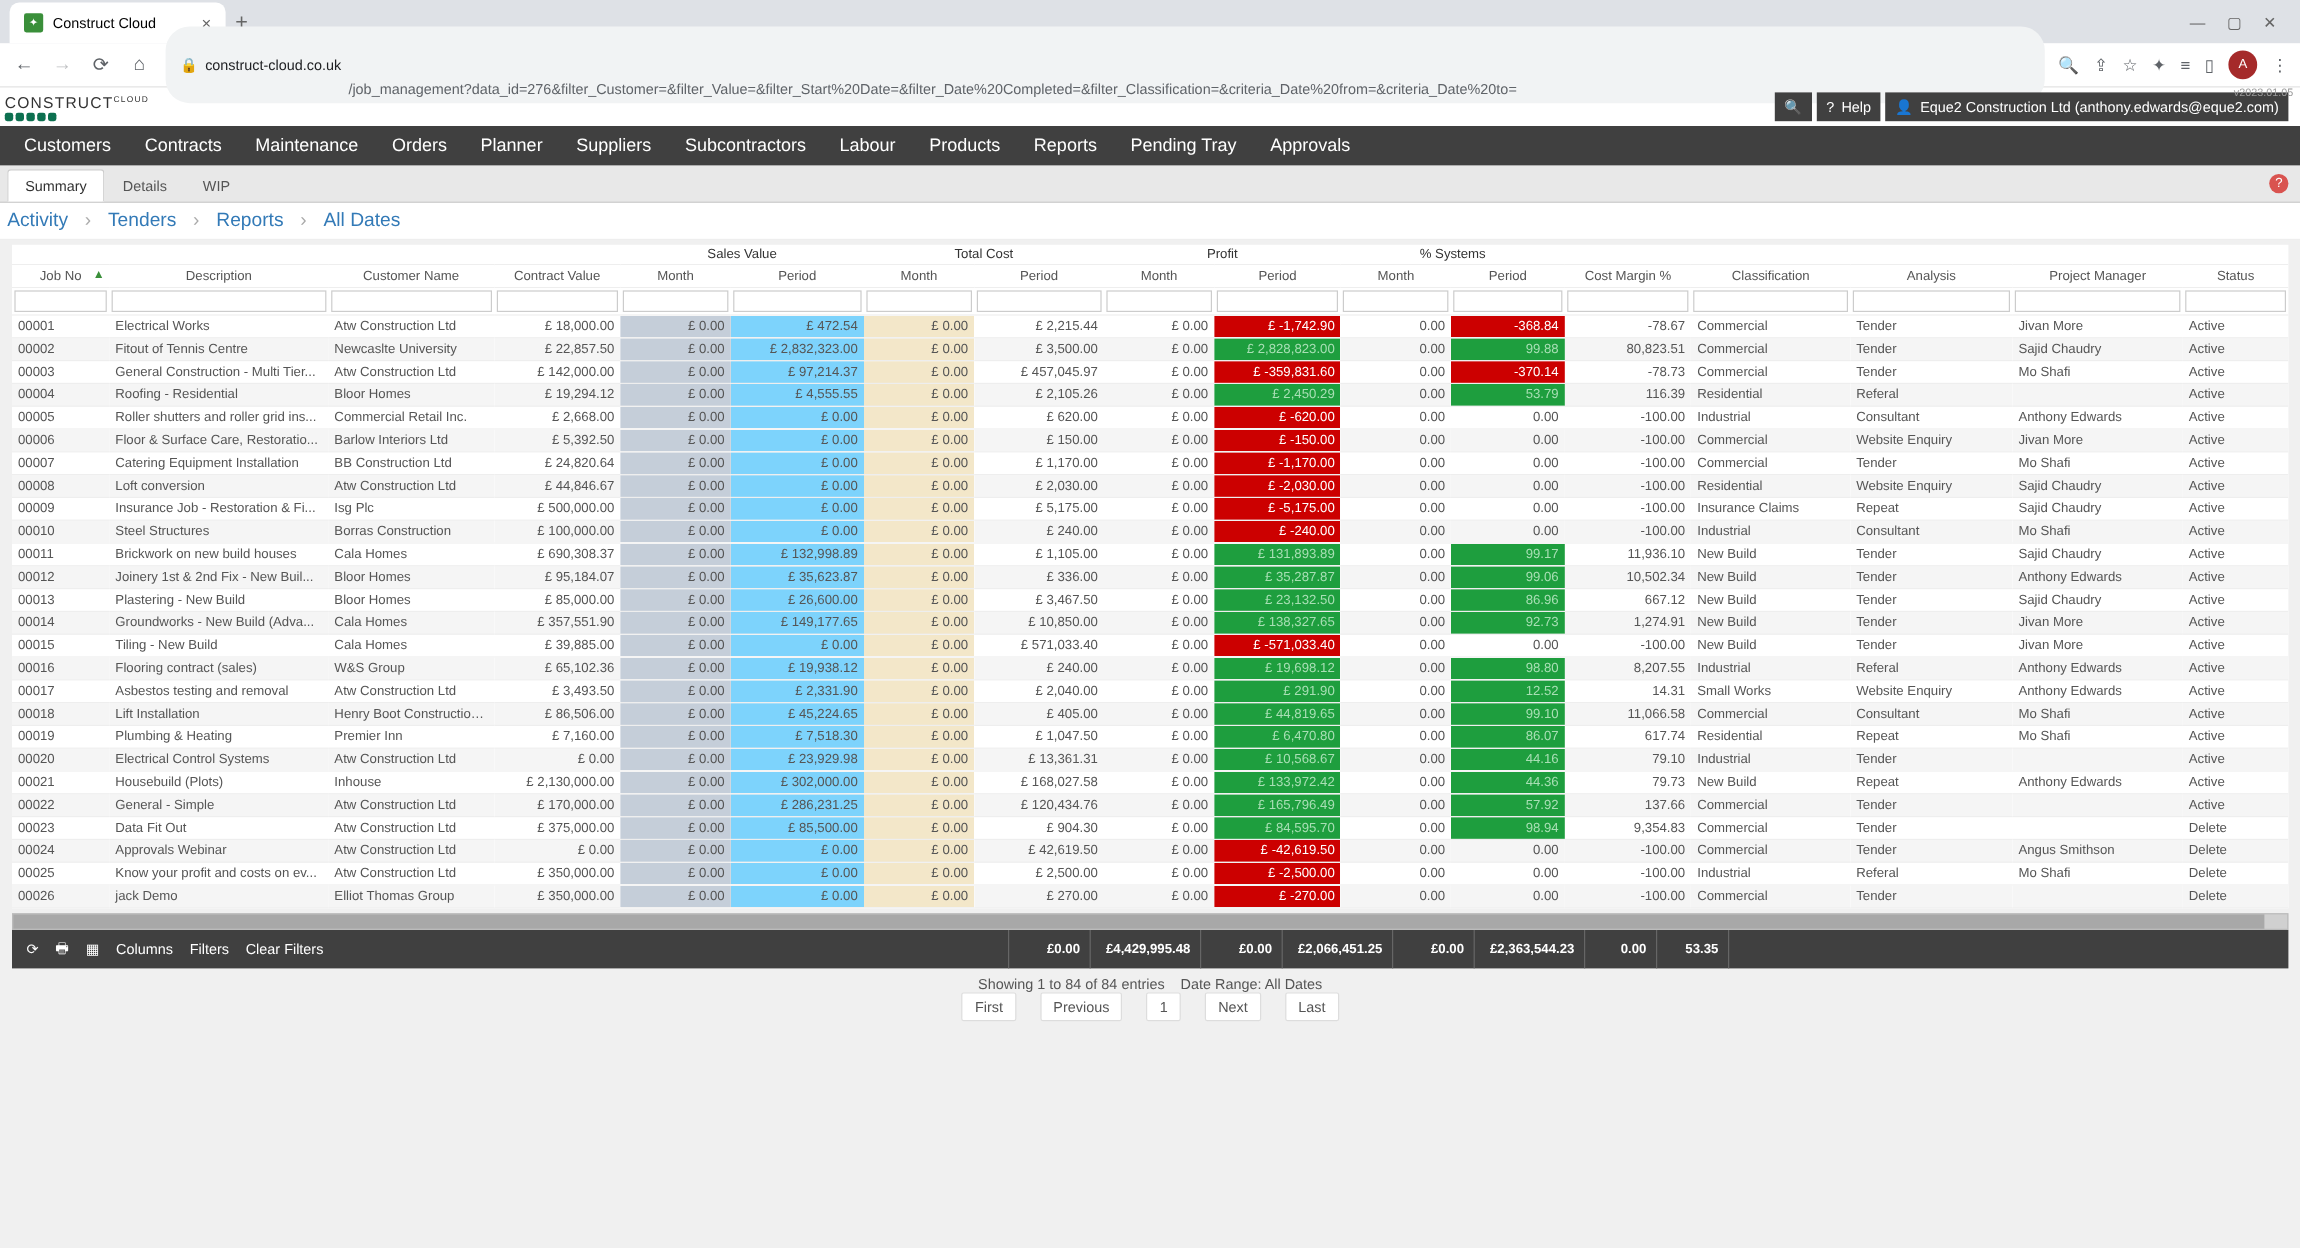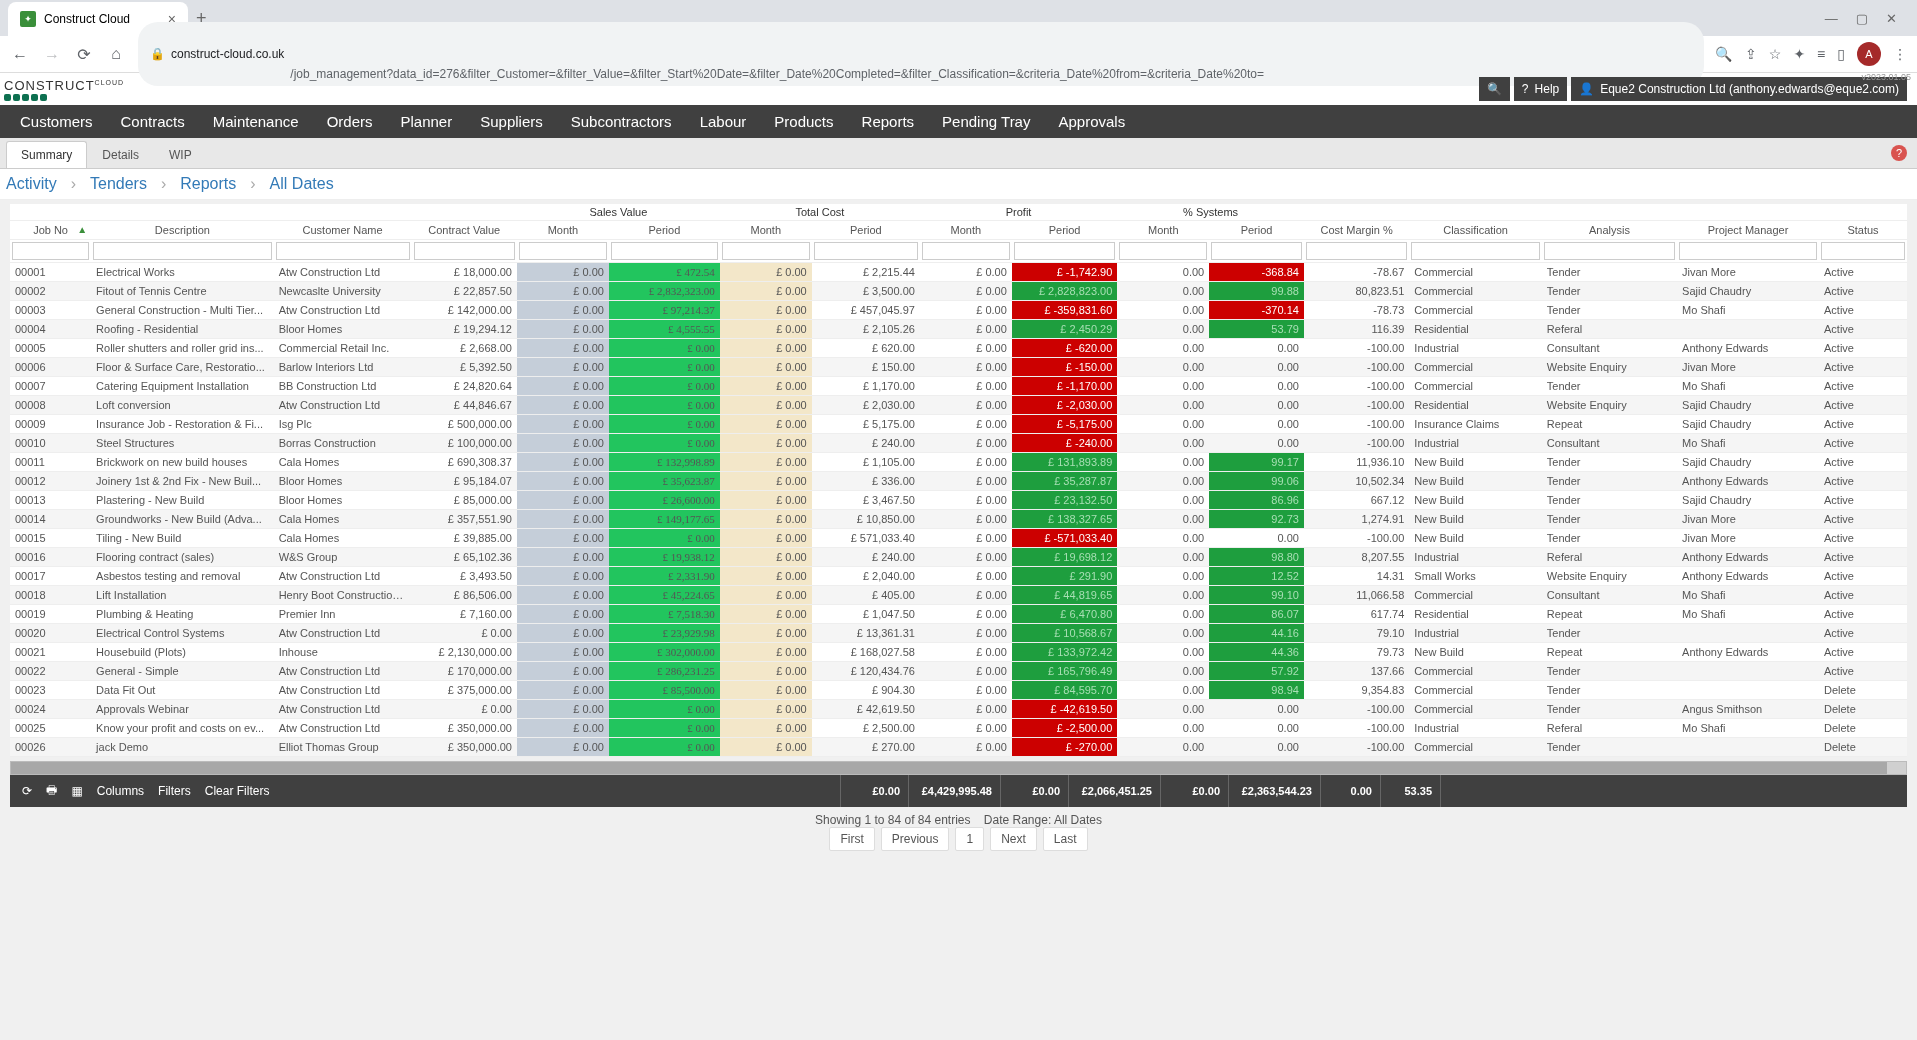--- a/index.html
+++ b/index.html
@@ -56,38 +56,38 @@
 th, td { border-bottom: 1px solid #eee; padding: 3px 5px; white-space: nowrap; overflow: hidden; text-overflow: ellipsis; }
 thead tr.group-row th { text-align: center; padding: 2px; font-weight: normal; color: #333; background: #fff; }
 thead tr.head-row th { text-align: center; padding: 3px 5px; font-weight: normal; color: #555; cursor: pointer; position: relative; background: #fff;}
 thead tr.head-row th .sort { color: #ccc; font-size: 10px; position: absolute; right: 4px; }
 thead tr.filter-row th { padding: 2px; background: #fff;}
 thead tr.filter-row input { width: 100%; border: 1px solid #ccc; padding: 2px 3px; font-size: 11px; height: 18px; }
 tbody tr:nth-child(even) { background: #f5f5f5; }
 tbody td { color: #555; }
 td.num { text-align: right; }
 td.sv-month { background: #c5ced9; text-align: right; }
-td.sv-period { background: #22c55e; text-align: right; font-family: Liberation Serif, serif; }
+td.sv-period { background: #7dd3fc; text-align: right; }
 td.tc-month { background: #f3e7c9; text-align: right; }
 .neg { background: #cc0000 !important; color: #fff !important; text-align: right; }
 .pos { background: #1e9e3e !important; color: #a8dfb4 !important; text-align: right; }
 .scroll-track { height: 14px; background:#d0d0d0; margin: 0 10px; position: relative; border: 1px solid #bbb;}
 .scroll-thumb-h { position:absolute; height: 100%; background:#a8a8a8; }
 
 
 .footer-bar { background: #404040; margin: 0 10px; display: flex; align-items: stretch; height: 32px; }
 .ft-left { display: flex; align-items: center; gap: 14px; padding: 0 12px; color: #fff; }
 .ft-icon { color: #fff; cursor: pointer; }
 .ft-link { color: #fff; cursor: pointer; font-size: 12px; }
 .ft-totals { margin-left: auto; display: flex; }
 .ft-total-cell { border-left: 1px solid #666; padding: 15px 8px; display: flex; align-items: center; justify-content: flex-end; color: #fff; font-size: 11px; font-weight: bold; }
 
 
 .status-row { display: flex; justify-content: space-between; align-items: center; padding: 6px 14px; font-size: 12px; color: #555; flex-direction: column; }
-.pager { display: flex; gap: 6px; }
+.pager { display: flex; gap: 20px; }
 .page-btn { border: 1px solid #ddd; padding: 4px 10px; color: #555; background: #fff; cursor: pointer; border-radius: 2px; }
 
 
 .c-jobno{width:60px}.c-desc{width:135px}.c-cust{width:102px}.c-cval{width:78px}
 .c-svm{width:68px}.c-svp{width:82px}.c-tcm{width:68px}.c-tcp{width:80px}
 .c-pm{width:68px}.c-pp{width:78px}.c-ppm{width:68px}.c-ppp{width:70px}
 .c-cm{width:78px}.c-class{width:98px}.c-anal{width:100px}.c-pmgr{width:105px}.c-stat{width:65px}
 </style>
 </head>
 <body>

